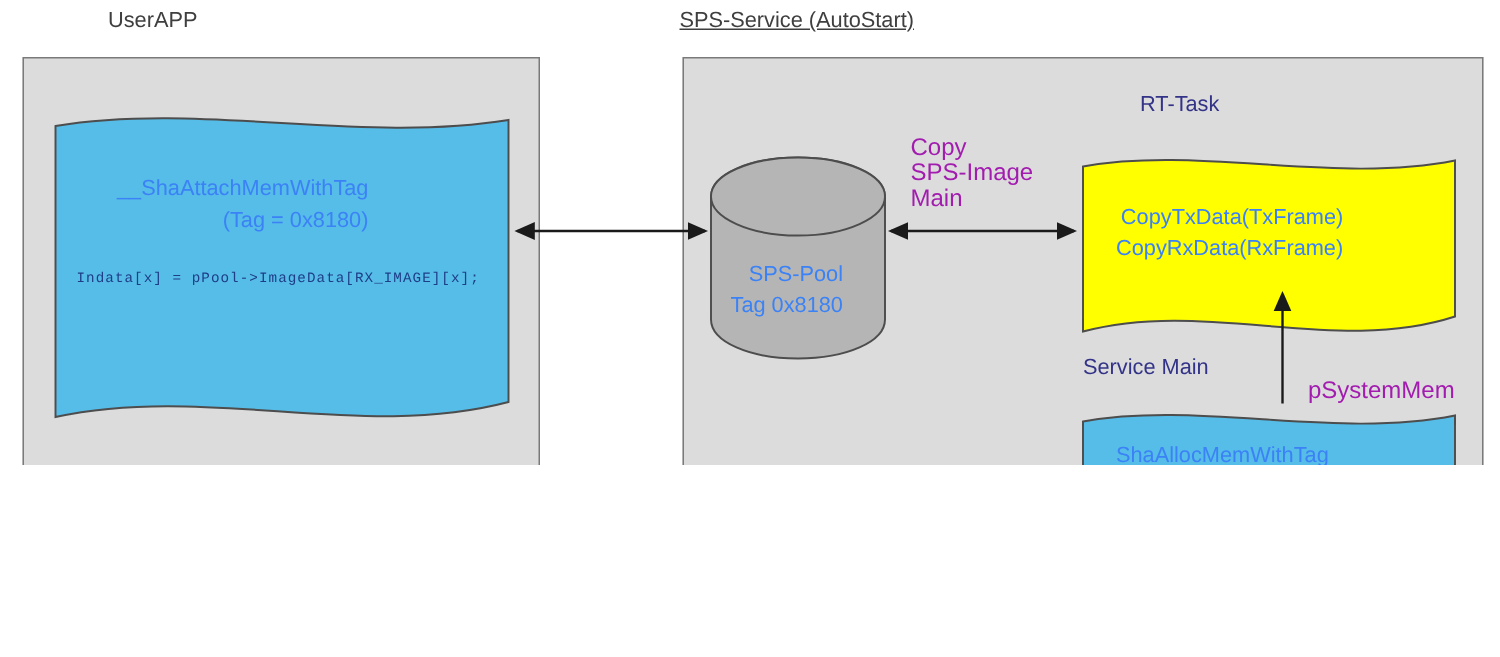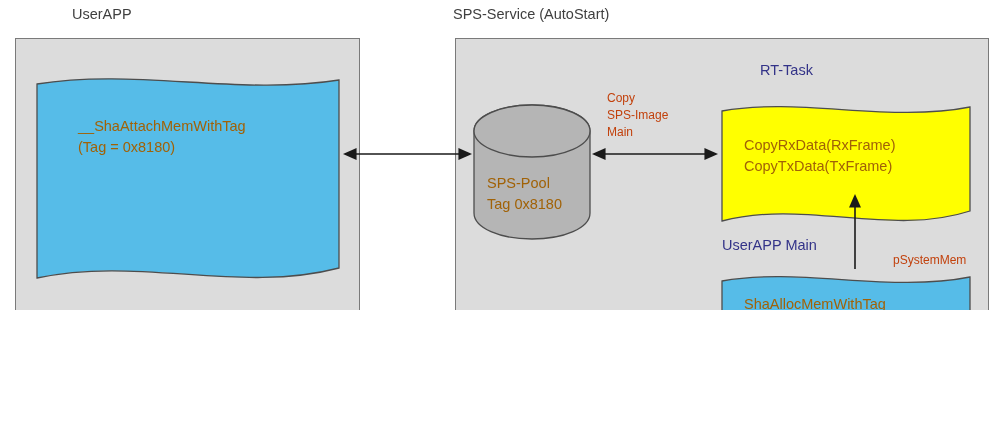--- a/index.html
+++ b/index.html
@@ -9,56 +9,57 @@
   }
   .title {
     position: absolute; font-size: 14.5px; color: #3f3f3f; white-space: nowrap;
   }
   .panel {
     position: absolute; background: #dcdcdc; border: 1.5px solid #7a7a7a;
     box-sizing: border-box;
   }
   .shape-svg { position: absolute; overflow: visible; }
   .shape-text {
-    position: absolute; font-size: 14.5px; color: #a16207; line-height: 21px;
-    white-space: nowrap; z-index: 3;
+    position: absolute; font-size: 14.5px; color: #3b82f6; line-height: 21px;
+    white-space: nowrap; z-index: 3; text-align: right;
   }
   .code-block {
     position: absolute; font-family: "Liberation Mono", "DejaVu Sans Mono", monospace;
     font-size: 9.5px; letter-spacing: 0.7px; line-height: 12px; color: #1e3e87;
     white-space: nowrap; z-index: 3;
   }
   .small-label {
-    position: absolute; font-size: 12px; color: #c2410c; line-height: 17px;
+    position: absolute; font-size: 16px; color: #a21caf; line-height: 17px;
     white-space: nowrap; z-index: 3;
   }
   .purple-label {
     position: absolute; font-size: 14.5px; color: #333388; white-space: nowrap; z-index: 3;
   }
   .arrows { position: absolute; left: 0; top: 0; z-index: 4; pointer-events: none; }
 </style>
 </head>
 <body>
 
 <div class="canvas">
 
   <div class="title" style="left:72px; top:6px;">UserAPP</div>
-  <div class="title" style="left:453px; top:6px;">SPS-Service (AutoStart)</div>
+  <div class="title" style="left:453px; top:6px;text-decoration:underline;">SPS-Service (AutoStart)</div>
 
   <div class="panel" style="left:15px; top:38px; width:345px; height:383px;"></div>
   <div class="panel" style="left:455px; top:38px; width:534px; height:383px;"></div>
 
   <svg class="shape-svg" style="left:35px; top:72px; z-index:2;" width="306" height="226" viewBox="0 0 306 226">
     <path d="M 2,12 C 100,-4 205,24 304,8 L 304,196 C 205,222 105,184 2,206 Z" stroke="#4d4d4d" stroke-width="1.3" fill="#56bce8"></path>
   </svg>
   <div class="shape-text" style="left:78px; top:116px;">
     <div>__ShaAttachMemWithTag</div>
     <div>(Tag = 0x8180)</div>
   </div>
   <div class="code-block" style="left:51px; top:180px;">
+    <div>Indata[x] = pPool-&gt;ImageData[RX_IMAGE][x];</div>
   </div>
 
   <svg class="shape-svg" style="left:472px; top:101px; z-index:2;" width="120" height="140" viewBox="0 0 120 140">
     <path d="M 2,30 C 2,15 28,4 60,4 C 92,4 118,15 118,30 L 118,112 C 118,127 92,138 60,138 C 28,138 2,127 2,112 Z" stroke="#4d4d4d" stroke-width="1.3" fill="#b5b5b5"></path>
     <ellipse cx="60" cy="30" rx="58" ry="26" stroke="#4d4d4d" stroke-width="1.3" fill="#b5b5b5"></ellipse>
   </svg>
   <div class="shape-text" style="left:487px; top:173px;">
     <div>SPS-Pool</div>
     <div>Tag 0x8180</div>
   </div>
@@ -67,26 +68,26 @@
     <div>Copy</div>
     <div>SPS-Image</div>
     <div>Main</div>
   </div>
 
   <div class="purple-label" style="left:760px; top:62px;">RT-Task</div>
   <svg class="shape-svg" style="left:720px; top:97px; z-index:2;" width="252" height="142" viewBox="0 0 252 142">
     <path d="M 2,14 C 80,0 170,26 250,10 L 250,114 C 170,140 85,102 2,124 Z" stroke="#4d4d4d" stroke-width="1.3" fill="#ffff00"></path>
   </svg>
   <div class="shape-text" style="left:744px; top:135px;">
+    <div>CopyTxData(TxFrame)</div>
     <div>CopyRxData(RxFrame)</div>
-    <div>CopyTxData(TxFrame)</div>
   </div>
 
-  <div class="purple-label" style="left:722px; top:237px;">UserAPP Main</div>
-  <div class="small-label" style="left:872px; top:252px;margin-left:21px;">pSystemMem</div>
+  <div class="purple-label" style="left:722px; top:237px;">Service Main</div>
+  <div class="small-label" style="left:872px; top:252px;">pSystemMem</div>
 
   <svg class="shape-svg" style="left:720px; top:269px; z-index:2;" width="252" height="138" viewBox="0 0 252 138">
     <path d="M 2,12 C 80,-2 170,24 250,8 L 250,120 C 170,146 85,106 2,124 Z" stroke="#4d4d4d" stroke-width="1.3" fill="#56bce8"></path>
   </svg>
   <div class="shape-text" style="left:744px; top:294px;">
     <div>ShaAllocMemWithTag</div>
     <div>(Tag = 0x8180)</div>
   </div>
 
   <svg class="arrows" width="1000" height="438" viewBox="0 0 1000 438">

